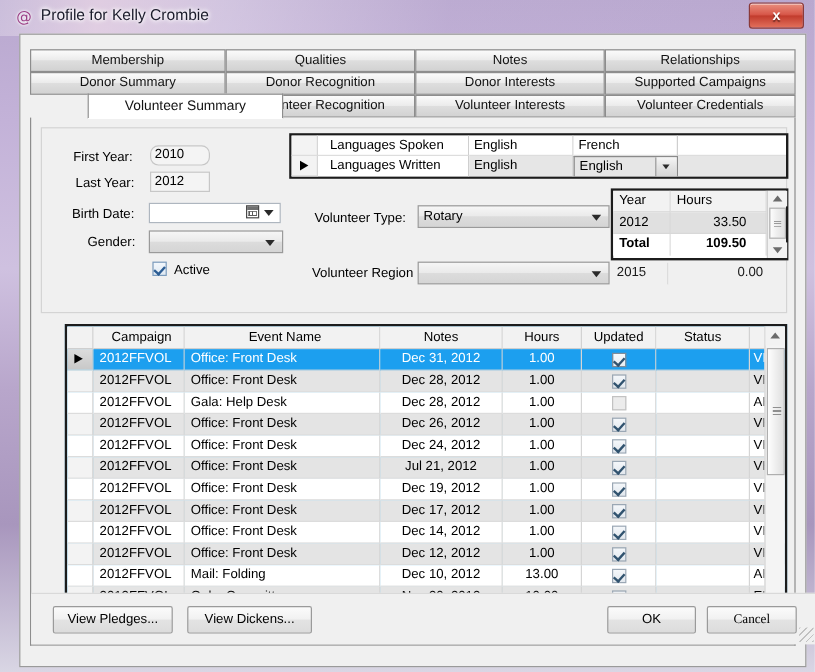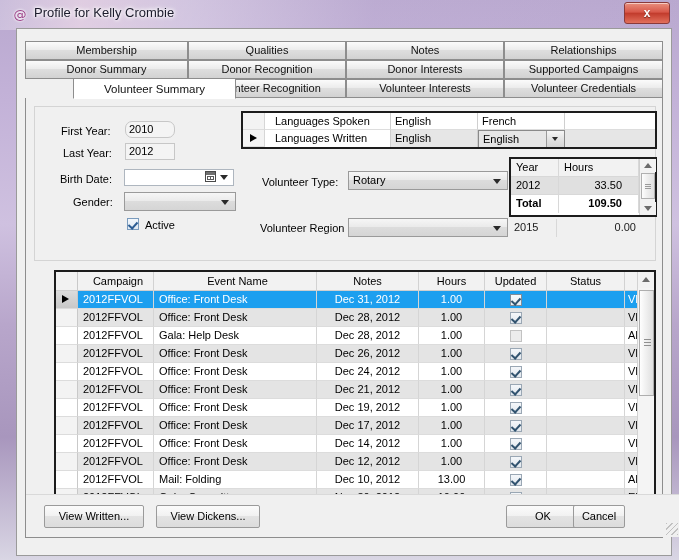--- a/index.html
+++ b/index.html
@@ -619,21 +619,21 @@
     color: #000000;
     text-align: center;
     line-height: 21px;
     cursor: pointer;
     white-space: nowrap;
     overflow: hidden;
   }
   #btn-pledges  { left: 18px;  top: 10px; width: 100px; }
   #btn-dickens  { left: 130px; top: 10px; width: 104px; }
   #btn-ok       { left: 480px; top: 10px; width: 74px; }
-  #btn-cancel   { left: 547px; top: 10px; width: 52px; }
+  #btn-cancel   { left: 563px; top: 10px; width: 75px; font-family: Liberation Serif, serif; }
 
   
   #gripper {
     position: absolute;
     right: 2px; bottom: 2px;
     width: 12px; height: 12px;
     background:
       repeating-linear-gradient(135deg, #b5b5b5 0 1px, transparent 1px 4px);
     opacity: .8;
   }
@@ -832,21 +832,21 @@
                   <div class="dgc col-upd">
                     <span class="gchk on"></span>
                   </div>
                   <div class="dgc col-status"></div>
                   <div class="dgc col-extra">VH-</div>
                 </div>
                 <div class="dgr alt" style="top: 109px;">
                   <div class="dgc col-rowhdr rowhdr"></div>
                   <div class="dgc col-camp">2012FFVOL</div>
                   <div class="dgc col-event">Office: Front Desk</div>
-                  <div class="dgc col-date">Dec 21, 2012</div>
+                  <div class="dgc col-date">Jul 21, 2012</div>
                   <div class="dgc col-hours">1.00</div>
                   <div class="dgc col-upd">
                     <span class="gchk on"></span>
                   </div>
                   <div class="dgc col-status"></div>
                   <div class="dgc col-extra">VH-</div>
                 </div>
                 <div class="dgr" style="top: 127px;">
                   <div class="dgc col-rowhdr rowhdr"></div>
                   <div class="dgc col-camp">2012FFVOL</div>
@@ -944,21 +944,21 @@
               </div>
           </div>
           <div id="dg-vscroll">
             <div class="sb-arrow up"></div>
             <div id="dg-thumb"></div>
             <div class="sb-arrow down"></div>
           </div>
         </div>
 
         <div id="btnbar">
-          <div class="btn" id="btn-pledges">View Written...</div>
+          <div class="btn" id="btn-pledges">View Pledges...</div>
           <div class="btn" id="btn-dickens">View Dickens...</div>
           <div class="btn" id="btn-ok">OK</div>
           <div class="btn" id="btn-cancel">Cancel</div>
           <div id="gripper"></div>
         </div>
 
       </div>
     </div>
   </div>
 </div>

